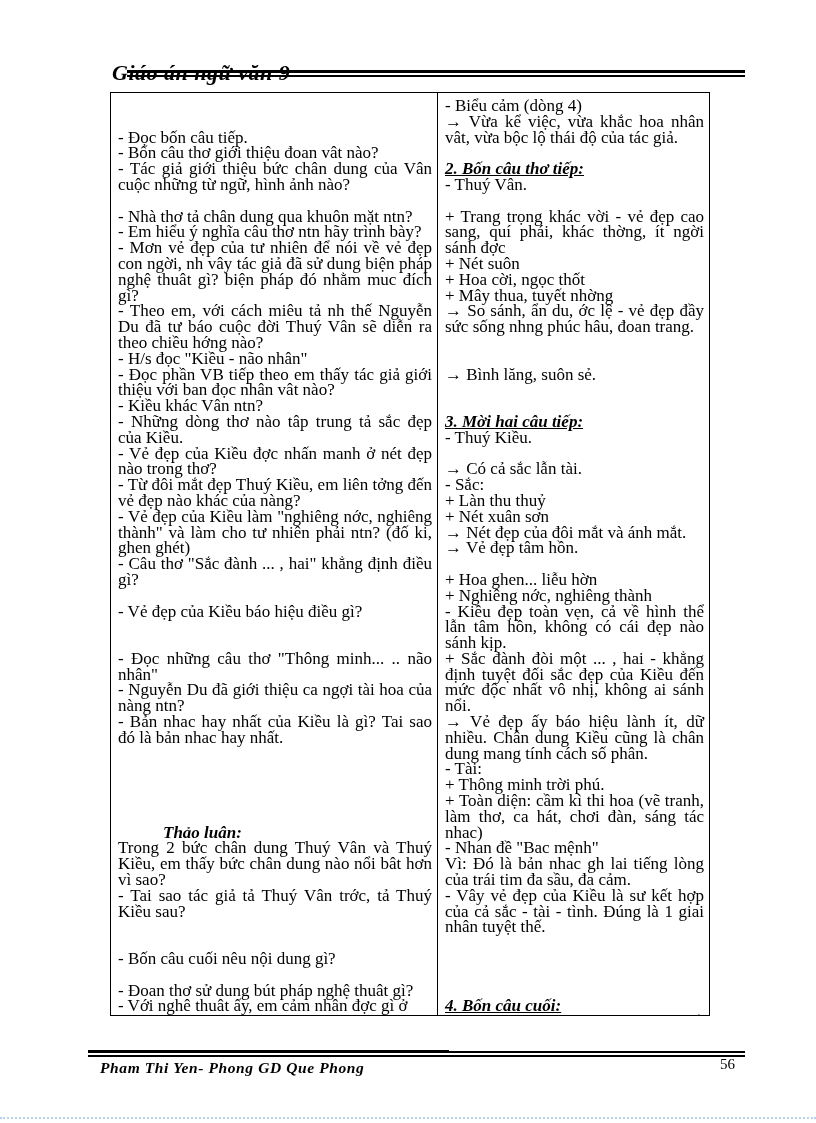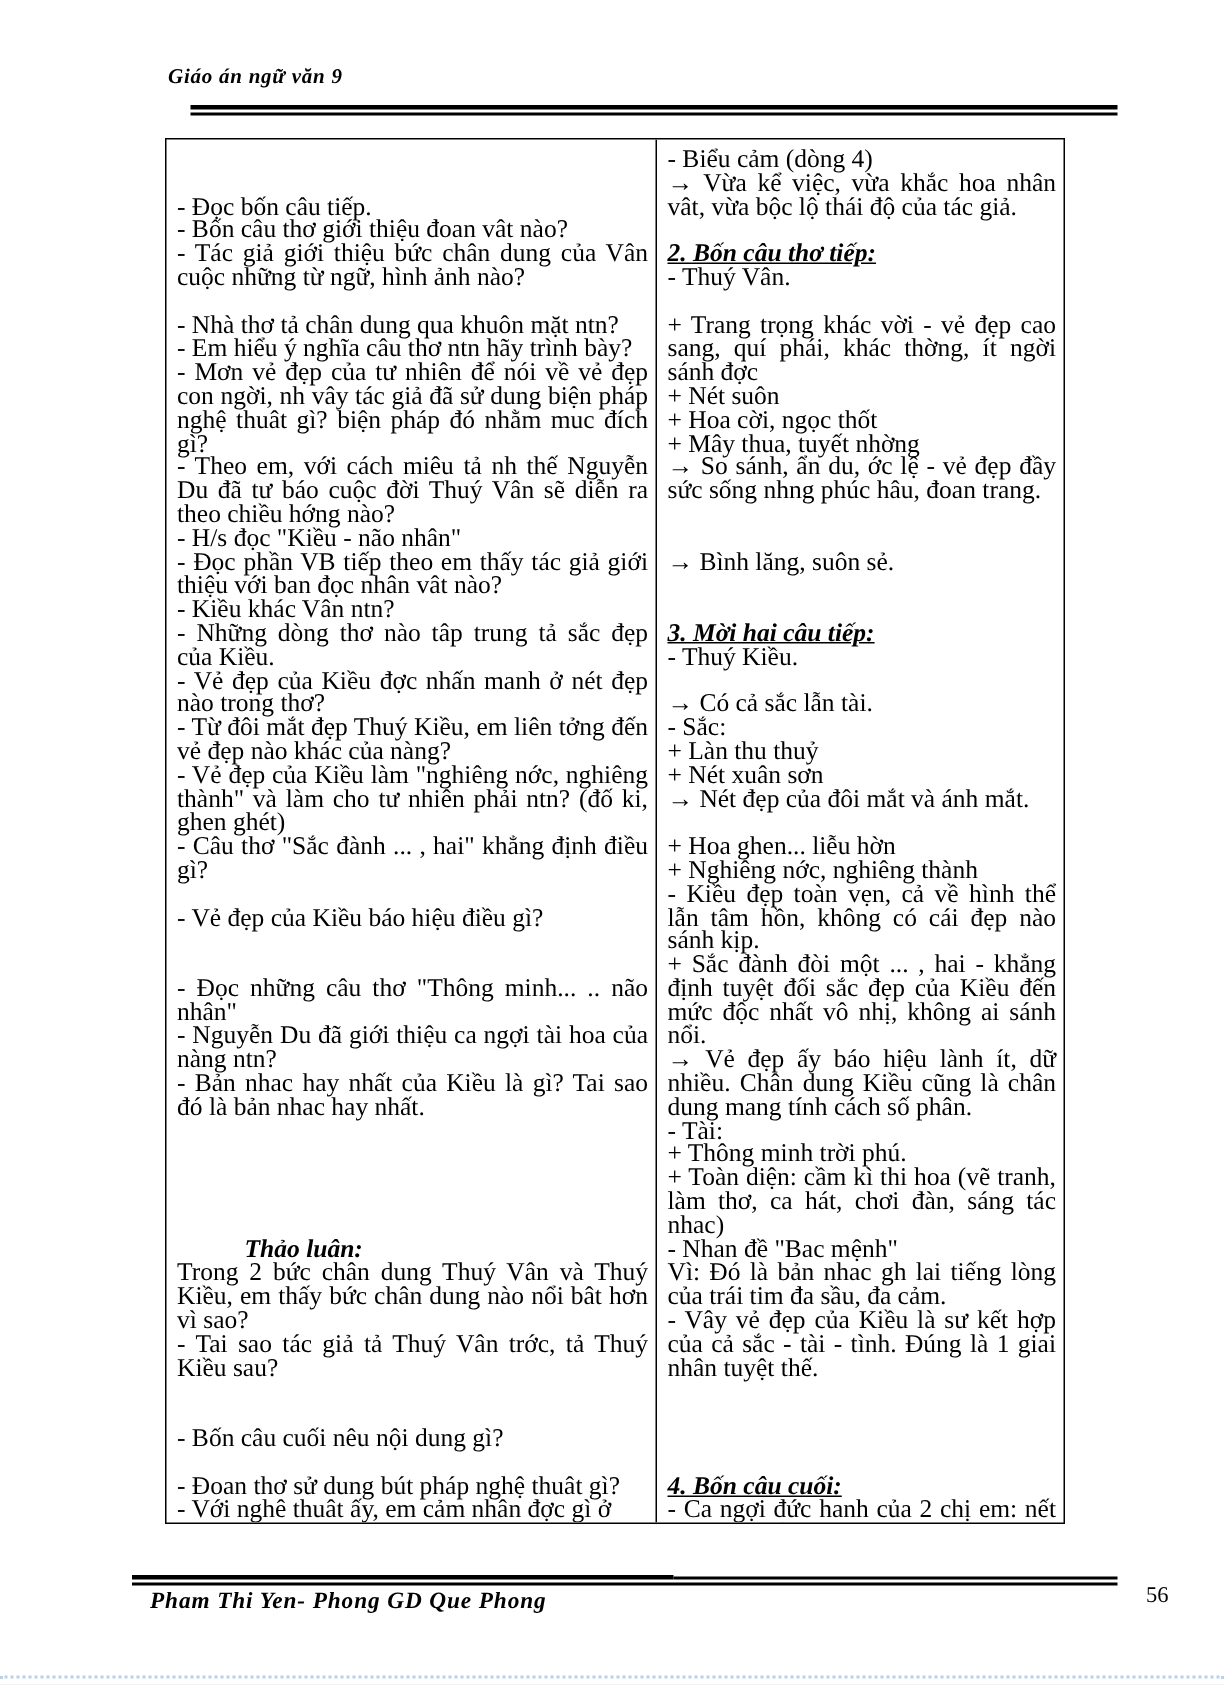--- a/index.html
+++ b/index.html
@@ -7,22 +7,22 @@
     position:relative;
     width:816px;height:1123px;
     background:#ffffff;
     font-family:"Liberation Serif","DejaVu Serif",serif;
     color:#000;
     overflow:hidden;
     margin:0 auto;
   }
   
   .header-title{
-    position:absolute;left:112px;top:44px;
-    font-size:14px;font-weight:bold;font-style:italic;
+    position:absolute;left:112px;top:60px;
+    font-size:22px;font-weight:bold;font-style:italic;
     letter-spacing:0.5px;
   }
   .header-rule{
     position:absolute;left:127px;top:70px;width:618px;height:2px;
     border-top:3px solid #000;border-bottom:2px solid #000;
   }
   
   .doc-table{
     position:absolute;left:110px;top:92px;width:600px;height:924px;
     border:1.4px solid #000;
@@ -47,21 +47,20 @@
   .fr-thin-top{position:absolute;left:55%;right:0;top:1px;height:1.5px;background:#000;}
   .fr-bottom{position:absolute;left:0;right:0;top:5px;height:1.5px;background:#000;}
   .footer-author{
     position:absolute;left:100px;top:1059px;
     font-size:15.5px;font-weight:bold;font-style:italic;
     letter-spacing:0.6px;
   }
   .page-number{
     position:absolute;left:720px;top:1056px;
     font-size:15px;
-    margin-left:44px;
   }
   .bottom-dots{
     position:absolute;left:0;top:1114px;width:816px;height:3px;
     border-bottom:2px dotted #b7d2ea;
   }
 </style>
 </head>
 <body>
 
 <div class="page">
@@ -121,20 +120,21 @@
         <div class="p">→ Bình lăng, suôn sẻ.</div>
         <div class="spacer" style="height: 31.6px;"></div>
         <div class="h">3. Mời hai câu tiếp:</div>
         <div class="p">- Thuý Kiều.</div>
         <div class="spacer" style="height: 15.8px;"></div>
         <div class="p">→ Có cả sắc lẫn tài.</div>
         <div class="p">- Sắc:</div>
         <div class="p">+ Làn thu thuỷ</div>
         <div class="p">+ Nét xuân sơn</div>
         <div class="p">→ Nét đẹp của đôi mắt và ánh mắt.</div>
+        <div class="p">→ Vẻ đẹp tâm hồn.</div>
         <div class="spacer" style="height: 15.8px;"></div>
         <div class="p">+ Hoa ghen... liễu hờn</div>
         <div class="p">+ Nghiêng nớc, nghiêng thành</div>
         <div class="p">- Kiều đẹp toàn vẹn, cả về hình thể lẫn tâm hồn, không có cái đẹp nào sánh kịp.</div>
         <div class="p">+ Sắc đành đòi một ... , hai - khẳng định tuyệt đối sắc đẹp của Kiều đến mức độc nhất vô nhị, không ai sánh nổi.</div>
         <div class="p">→ Vẻ đẹp ấy báo hiệu lành ít, dữ nhiều. Chân dung Kiều cũng là chân dung mang tính cách số phân.</div>
         <div class="p">- Tài:</div>
         <div class="p">+ Thông minh trời phú.</div>
         <div class="p">+ Toàn diện: cầm kì thi hoa (vẽ tranh, làm thơ, ca hát, chơi đàn, sáng tác nhac)</div>
         <div class="p">- Nhan đề "Bac mệnh"</div>

